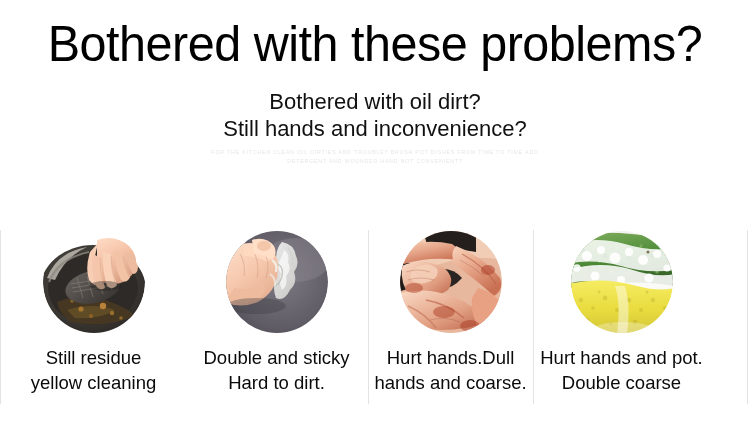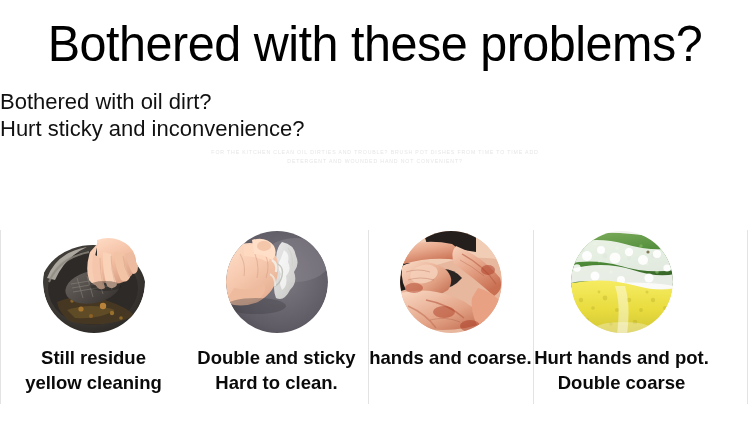--- a/index.html
+++ b/index.html
@@ -36,21 +36,21 @@
     white-space: nowrap;
     color: #000000;
   }
 
   
   .subtitle {
     position: absolute;
     left: 0;
     top: 88px;
     width: 750px;
-    text-align: left;
+    text-align: center;
     font-size: 22px;
     line-height: 27px;
     font-weight: 400;
     color: #111111;
     white-space: nowrap;
   }
   .subtitle .sub-line {
     display: block;
   }
 
@@ -123,36 +123,36 @@
   
   .caption {
     position: absolute;
     top: 123px;
     left: 0;
     width: 100%;
     text-align: center;
     font-size: 18.5px;
     line-height: 25px;
     color: #0a0a0a;
-    font-weight: 700;
+    font-weight: 400;
     white-space: nowrap;
   }
   .caption .cap-line { display: block; }
   .panel-4 .caption { font-size: 18.5px; }
 </style>
 </head>
 <body>
 
 <div id="page">
 
   <div class="headline">Bothered with these problems?</div>
 
   <div class="subtitle">
     <span class="sub-line">Bothered with oil dirt?</span>
-    <span class="sub-line">Hurt sticky and inconvenience?</span>
+    <span class="sub-line">Still hands and inconvenience?</span>
   </div>
 
   <div class="microcopy">
     <span class="micro-line">FOR THE KITCHEN CLEAN OIL DIRTIES AND TROUBLE? BRUSH POT DISHES FROM TIME TO TIME ADD</span>
     <span class="micro-line">DETERGENT AND WOUNDED HAND NOT CONVENIENT?</span>
   </div>
 
   <div class="panels">
 
     <div class="divider"></div>
@@ -283,21 +283,21 @@
 
             <path d="M46 30 Q52 34 50 42" stroke="#f2f2ec" stroke-width="2.4" fill="none" opacity="0.85"></path>
             <path d="M44 44 Q50 48 49 56" stroke="#eff0ea" stroke-width="2" fill="none" opacity="0.7"></path>
 
             <ellipse cx="30" cy="76" rx="30" ry="8" fill="#3a3840" opacity="0.35"></ellipse>
           </g>
         </svg>
       </div>
       <div class="caption">
         <span class="cap-line">Double and sticky</span>
-        <span class="cap-line">Hard to clean.</span>
+        <span class="cap-line">Hard to dirt.</span>
       </div>
     </div>
 
     <div class="panel panel-3">
       <div class="thumb">
         <svg viewBox="0 0 102 104" xmlns="http://www.w3.org/2000/svg" aria-hidden="true">
           <defs>
             <clipPath id="c3">
                 <circle cx="51" cy="52" r="51"></circle>
               </clipPath>
@@ -344,20 +344,21 @@
             <g opacity="0.4" stroke="#9c4e38" stroke-width="0.7" fill="none">
               <path d="M6 42 Q18 38 30 42"></path>
                 <path d="M8 50 Q20 46 34 50"></path>
               <path d="M30 90 Q46 86 60 92"></path>
                 <path d="M60 30 Q72 36 84 46"></path>
             </g>
           </g>
         </svg>
       </div>
       <div class="caption">
+        <span class="cap-line">Hurt hands.Dull</span>
         <span class="cap-line">hands and coarse.</span>
       </div>
     </div>
 
     <div class="panel panel-4">
       <div class="thumb">
         <svg viewBox="0 0 102 104" xmlns="http://www.w3.org/2000/svg" aria-hidden="true">
           <defs>
             <clipPath id="c4">
                 <circle cx="51" cy="52" r="51"></circle>

